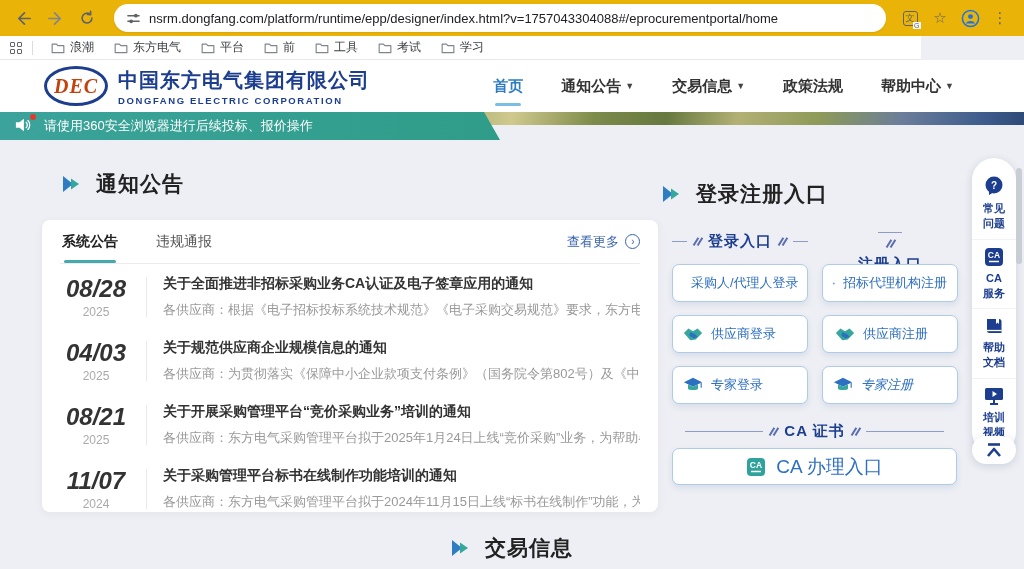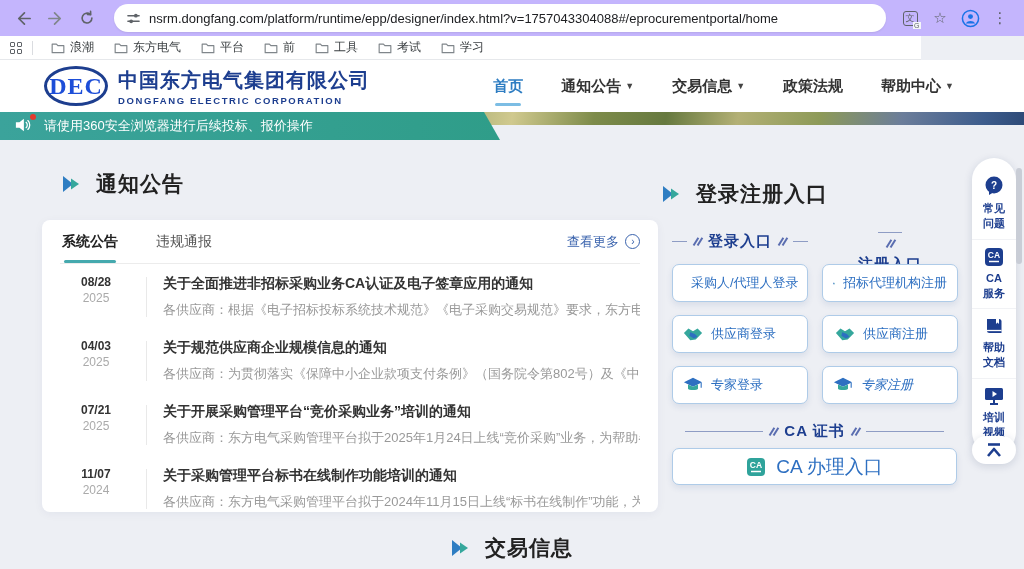--- a/index.html
+++ b/index.html
@@ -1,38 +1,38 @@
 <!DOCTYPE html>
 <html><head>
 <meta charset="utf-8">
 <style>
   * { margin:0; padding:0; box-sizing:border-box; }
   html,body { width:1024px; height:569px; overflow:hidden; }
   body { font-family:"Liberation Sans","DejaVu Sans",sans-serif; background:#edeff4; position:relative; }
 
   
-  .chrome-top { position:absolute; top:0; left:0; width:1024px; height:36px; background:#c4b5fd; display:flex; align-items:center; padding:0 10px; gap:6px; }
+  .chrome-top { position:absolute; top:0; left:0; width:1024px; height:36px; background:#eab308; display:flex; align-items:center; padding:0 10px; gap:6px; }
   .nav-ic { width:26px; height:26px; display:flex; align-items:center; justify-content:center; border-radius:50%; color:#5f6368; cursor:pointer; flex:0 0 auto; }
   .omnibox { flex:1; height:28px; background:#fff; border-radius:14px; display:flex; align-items:center; padding:0 12px; gap:8px; margin:0 8px; box-shadow:0 1px 2px rgba(0,0,0,.08); overflow:hidden; }
   .omnibox .url { font-size:13px; color:#202124; white-space:nowrap; overflow:hidden; }
   .chrome-right { display:flex; align-items:center; gap:10px; flex:0 0 auto; padding-right:4px; }
   .chrome-right .ic { width:20px; height:20px; display:flex; align-items:center; justify-content:center; color:#5f6368; font-size:15px; cursor:pointer; }
   .tr-box { width:15px; height:15px; border:1.4px solid #5f6368; border-radius:3px; font-size:9px; color:#5f6368; display:flex; align-items:center; justify-content:center; position:relative; }
   .tr-box::after { content:"G"; position:absolute; right:-4px; bottom:-4px; background:#f4f6f8; font-size:7px; padding:0 1px; }
 
   .bookmarks { position:absolute; top:36px; left:0; width:921px; height:24px; background:#fff; border-bottom:1px solid #e6e8eb; display:flex; align-items:center; padding:0 10px; gap:4px; }
   .bm-grid { display:grid; grid-template-columns:5px 5px; grid-gap:2px; margin-right:6px; cursor:pointer; }
   .bm-grid i { width:5px; height:5px; border:1.3px solid #5f6368; border-radius:1px; display:block; }
   .bm-sep { width:1px; height:14px; background:#dadce0; margin-right:6px; }
   .bm-item { display:flex; align-items:center; gap:5px; padding:2px 8px; border-radius:4px; cursor:pointer; }
   .bm-item span { font-size:12px; color:#3c4043; }
 
   
   .site-header { position:absolute; top:60px; left:0; width:1024px; height:52px; background:#fff; display:flex; align-items:center; padding:0 44px; }
-  .logo-oval { width:64px; height:40px; border:3px solid #1d3e8f; border-radius:50%; display:flex; align-items:center; justify-content:center; color:#1d4ed8; font-family:"Liberation Serif",serif; font-weight:bold; font-size:24px; letter-spacing:1px; flex:0 0 auto; }
+  .logo-oval { width:64px; height:40px; border:3px solid #1d3e8f; border-radius:50%; display:flex; align-items:center; justify-content:center; color:#c2410c; font-family:"Liberation Serif",serif; font-style:italic; font-weight:bold; font-size:20px; letter-spacing:1px; flex:0 0 auto; }
   .logo-text { margin-left:10px; }
   .logo-cn { font-size:20px; font-weight:bold; color:#1d3e8f; letter-spacing:1px; }
   .logo-en { font-size:9.5px; font-weight:bold; color:#1d3e8f; letter-spacing:1.6px; margin-top:1px; }
   .main-nav { margin-left:auto; display:flex; align-items:center; gap:38px; padding-right:26px; }
   .nav-item { font-size:15px; color:#333; font-weight:bold; cursor:pointer; position:relative; display:flex; align-items:center; gap:4px; padding:6px 0; }
   .nav-item .caret { font-size:9px; color:#444; }
   .nav-item.active { color:#2e7dc2; }
   .nav-item.active::after { content:""; position:absolute; left:2px; right:2px; bottom:-4px; height:3px; border-radius:2px; background:#7cbde4; }
 
   
@@ -54,21 +54,21 @@
   .sec-ann-title { position:absolute; top:170px; left:62px; }
   .card { position:absolute; top:220px; left:42px; width:616px; height:292px; background:#fff; border-radius:8px; box-shadow:0 2px 10px rgba(20,40,90,.05); padding:0 18px; }
   .tabrow { height:44px; display:flex; align-items:center; border-bottom:1px solid #ececec; }
   .tab { font-size:14px; color:#555; margin-right:34px; cursor:pointer; position:relative; padding:12px 2px; }
   .tab.active { color:#222; font-weight:bold; }
   .tab.active::after { content:""; position:absolute; left:4px; right:4px; bottom:0; height:3px; border-radius:2px; background:#45a9ae; }
   .view-more { margin-left:auto; display:flex; align-items:center; gap:6px; color:#3a63ad; font-size:13px; cursor:pointer; }
   .vm-circle { width:15px; height:15px; border:1.2px solid #3a63ad; border-radius:50%; display:flex; align-items:center; justify-content:center; font-size:10px; line-height:1; padding-left:1px; }
   .ann-row { display:flex; align-items:flex-start; padding:11px 0 9px; cursor:pointer; }
   .ann-date { width:72px; flex:0 0 auto; text-align:center; }
-  .ann-date .md { font-size:12px; font-weight:bold; color:#333; }
+  .ann-date .md { font-size:24px; font-weight:bold; color:#333;font-style:italic; }
   .ann-date .yr { font-size:12px; color:#aaa; margin-top:2px; }
   .ann-div { width:1px; align-self:stretch; background:#e9e9e9; margin:2px 16px 2px 14px; }
   .ann-body { flex:1; min-width:0; }
   .ann-title { font-size:14px; font-weight:bold; color:#333; white-space:nowrap; overflow:hidden; text-overflow:ellipsis; }
   .ann-sub { font-size:13px; color:#999; margin-top:8px; white-space:nowrap; overflow:hidden; }
 
   
   .sec-login-title { position:absolute; top:180px; left:662px; }
   .subhead { position:absolute; display:flex; align-items:center; gap:6px; }
   .subhead b { font-size:15px; color:#1d3e8f; letter-spacing:1px; white-space:nowrap; }
@@ -270,21 +270,21 @@
     </div>
     <div class="ann-div"></div>
     <div class="ann-body">
       <div class="ann-title">关于规范供应商企业规模信息的通知</div>
       <div class="ann-sub">各供应商：为贯彻落实《保障中小企业款项支付条例》（国务院令第802号）及《中小企业划…</div>
     </div>
   </div>
 
   <div class="ann-row">
     <div class="ann-date">
-      <div class="md">07/21</div>
+      <div class="md">08/21</div>
       <div class="yr">2025</div>
     </div>
     <div class="ann-div"></div>
     <div class="ann-body">
       <div class="ann-title">关于开展采购管理平台“竞价采购业务”培训的通知</div>
       <div class="ann-sub">各供应商：东方电气采购管理平台拟于2025年1月24日上线“竞价采购”业务，为帮助各供…</div>
     </div>
   </div>
 
   <div class="ann-row">

